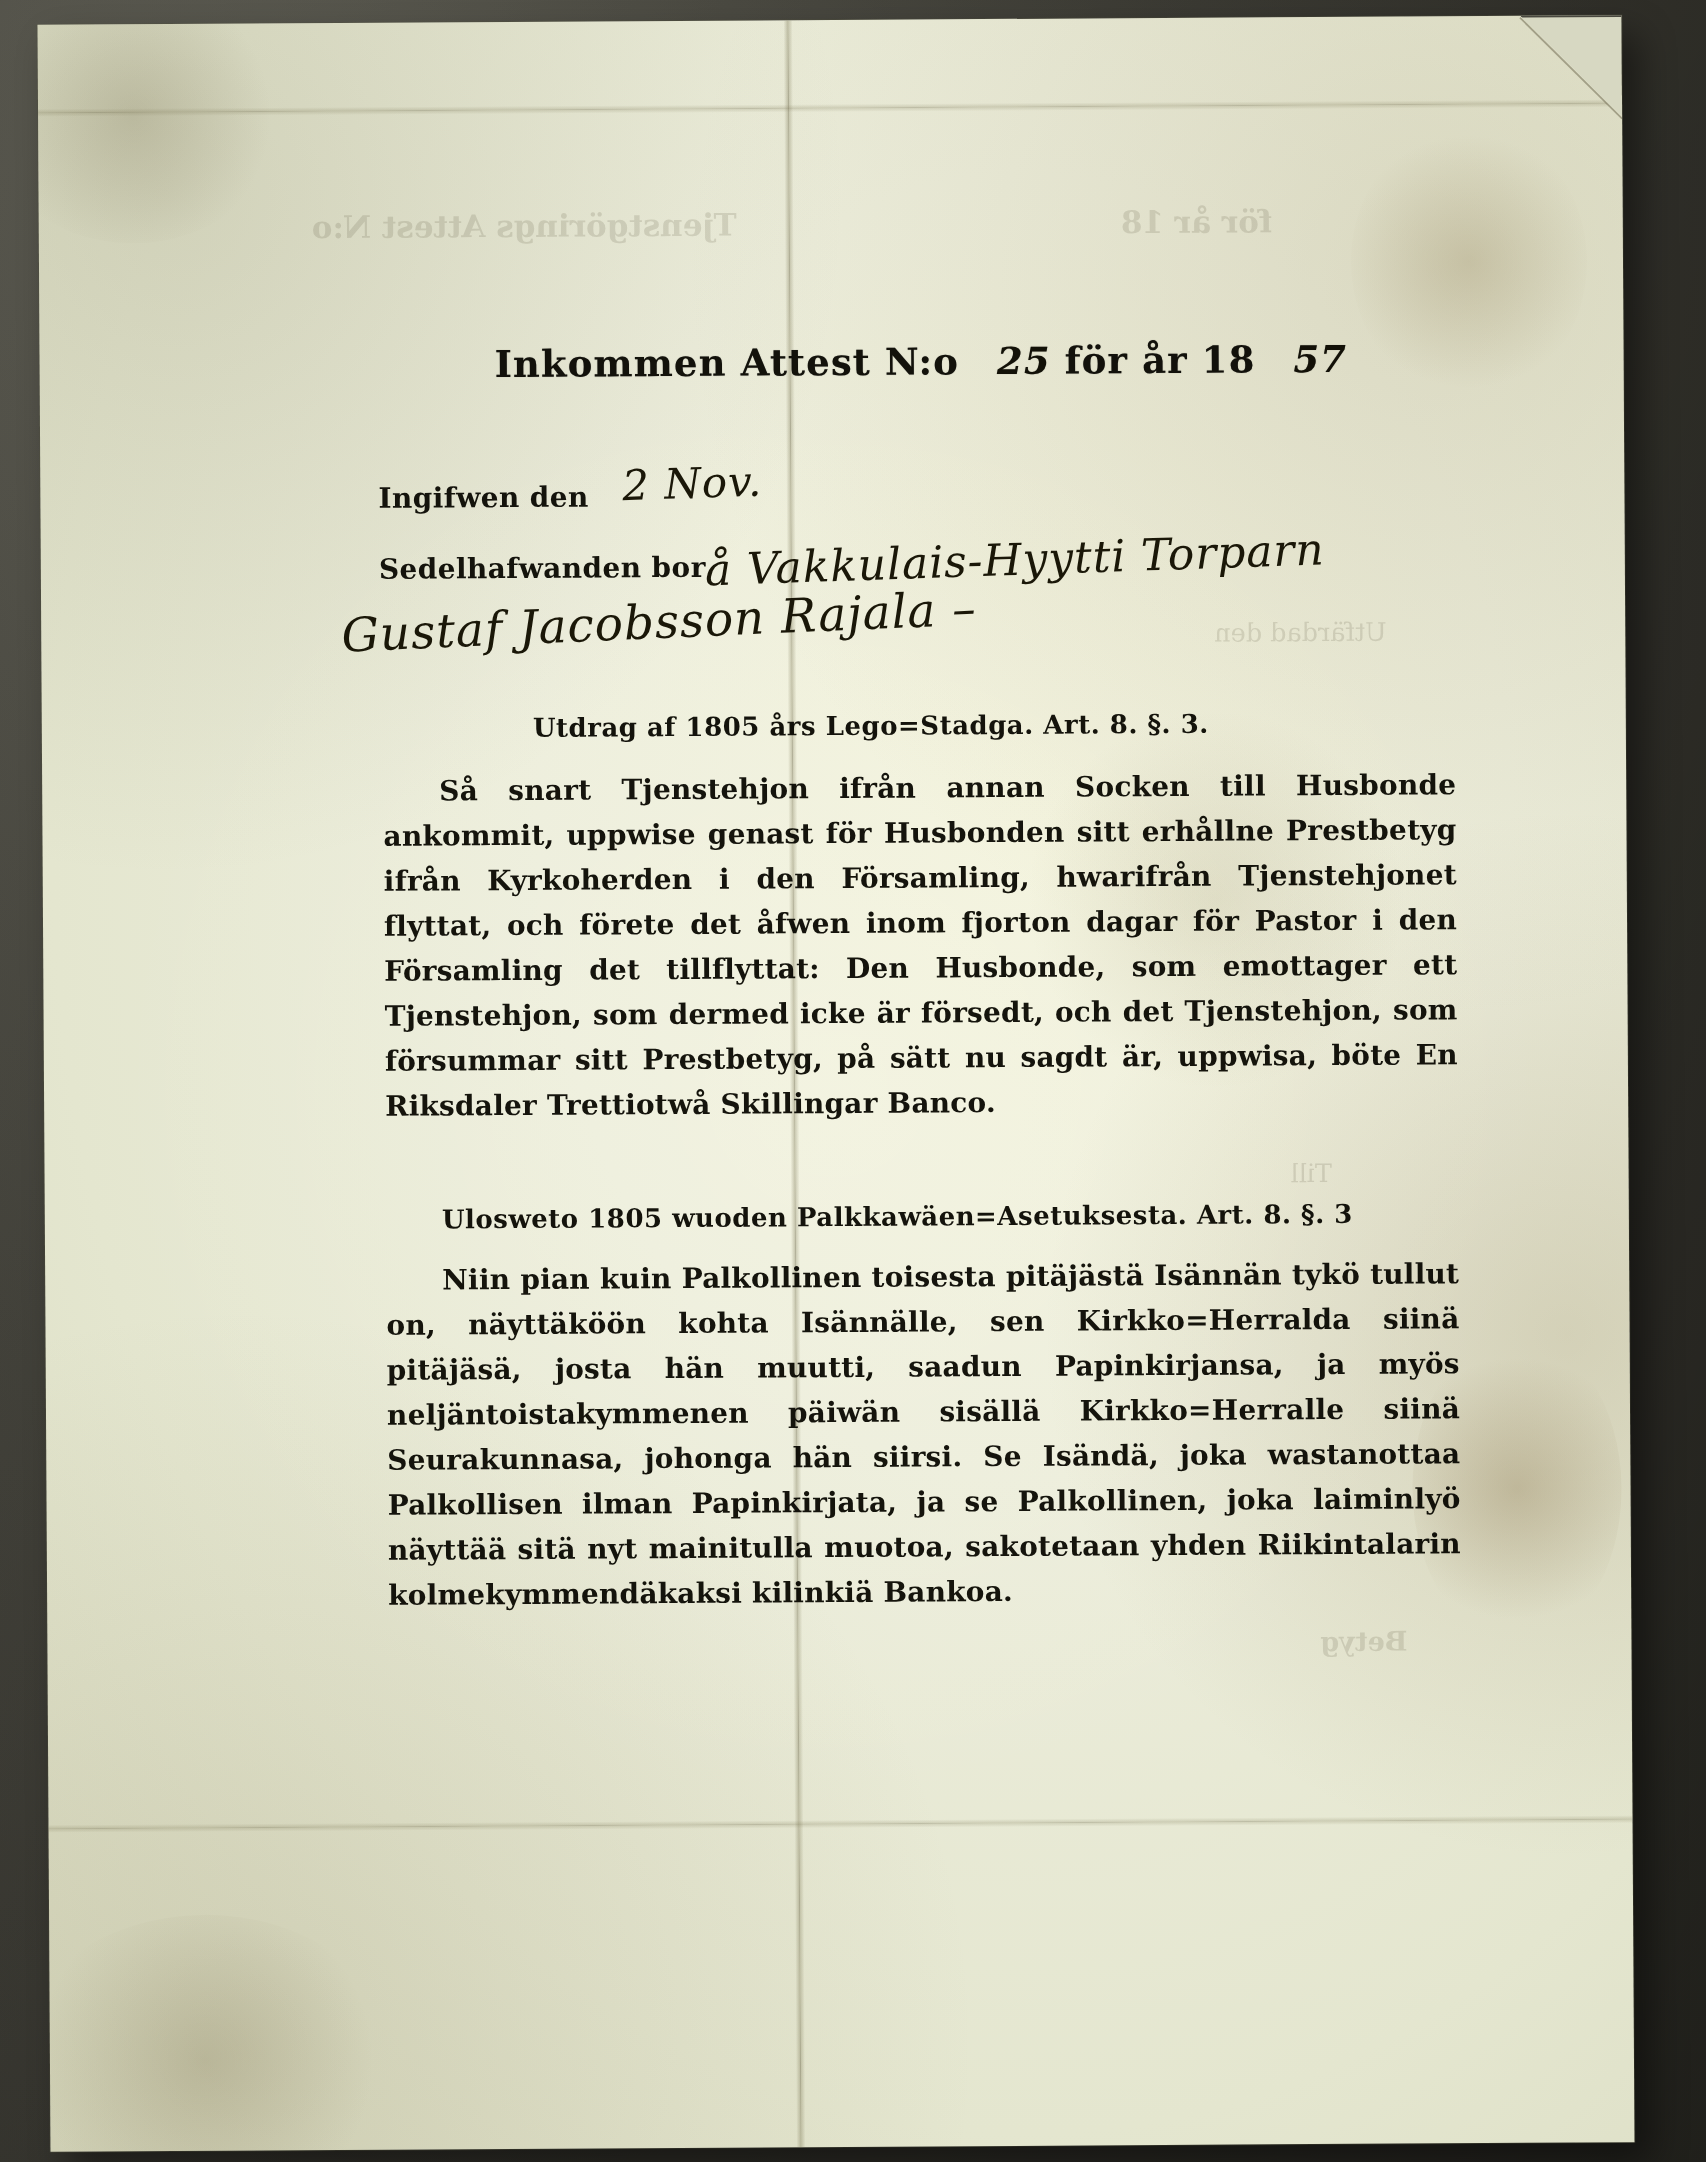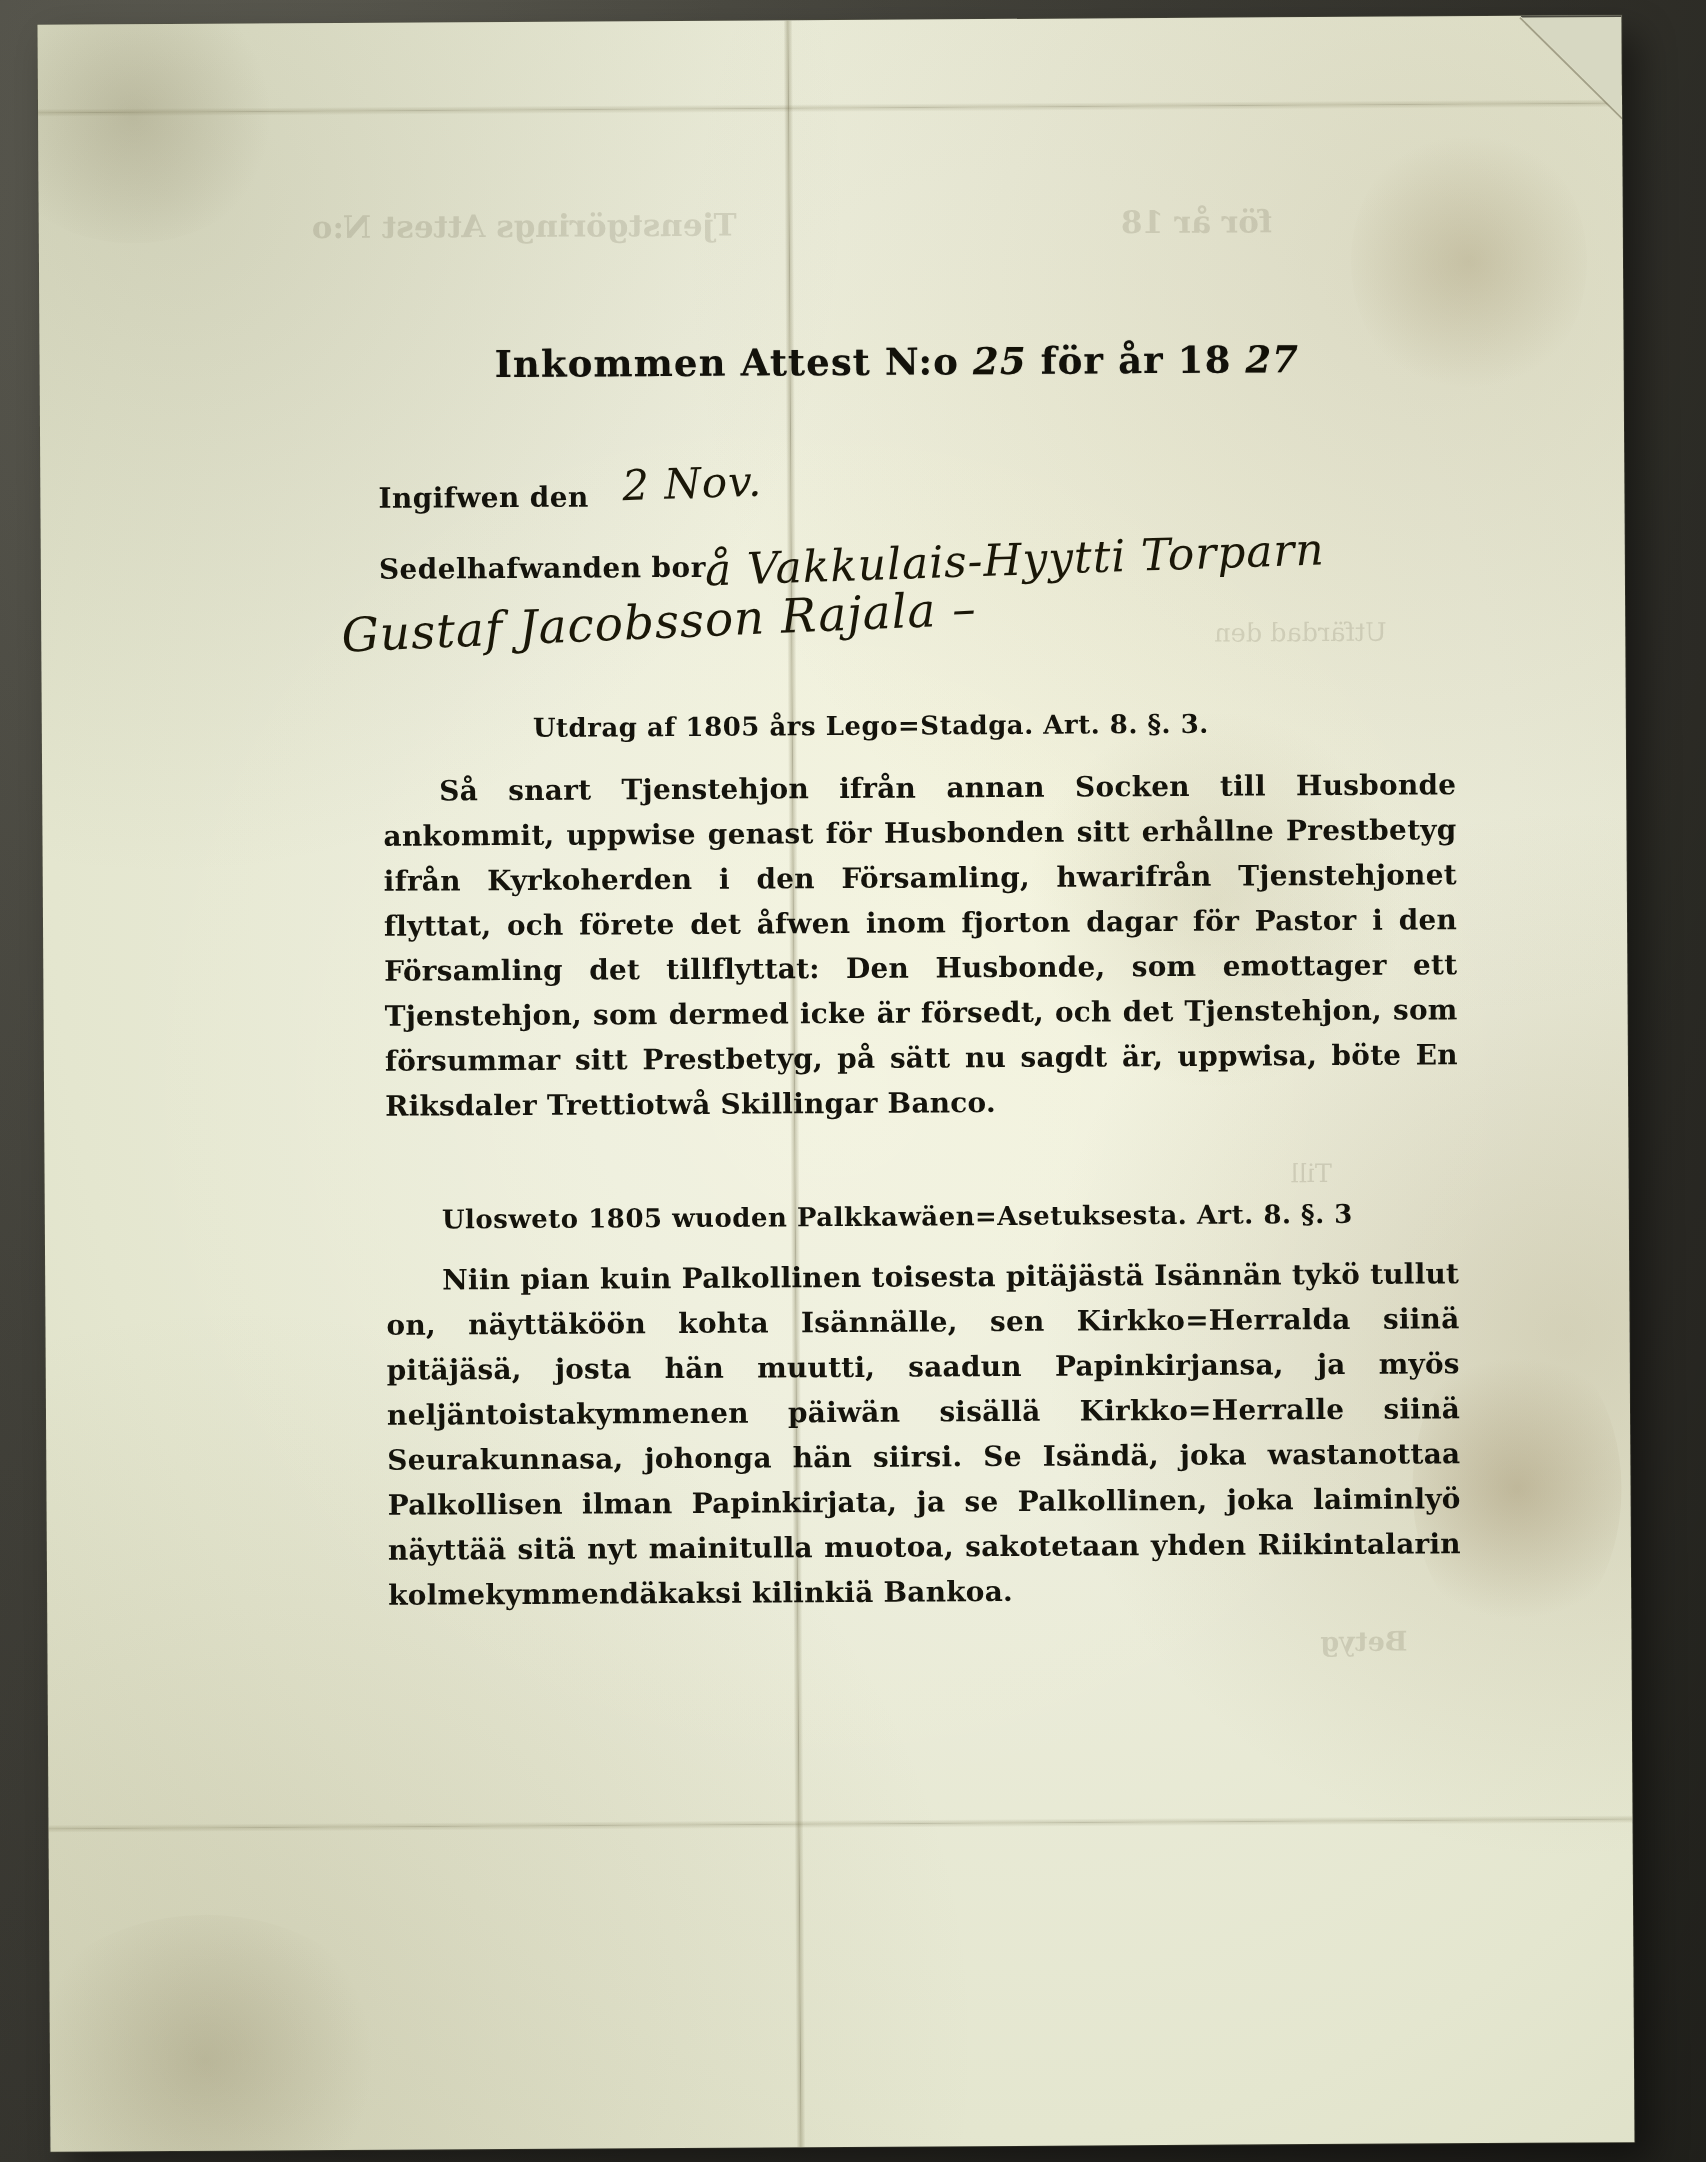--- a/index.html
+++ b/index.html
@@ -122,20 +122,21 @@
     font-size: 37px;
     letter-spacing: 1.1px;
     white-space: nowrap;
     text-shadow: 0 0 0.9px rgba(0,0,0,0.4);
   }
   #title .num-hand, #title .year-hand {
     font-family: "DejaVu Serif", serif;
     font-style: italic;
     font-weight: 700;
     color: #141208;
+    margin-left: 24px;
   }
   .row-label {
     position:absolute;
     font-size: 28px;
     font-weight: 700;
     color: #16150e;
     letter-spacing: 0.4px;
     white-space: nowrap;
   }
   #lbl-ingifwen { left: 338px; top: 459px; }
@@ -209,21 +210,21 @@
   <div class="bleed" style="left:1173px; top:600px; font-size:25.5px;">Utfärdad den</div>
   <div class="bleed" style="left:1246px; top:1141px; font-size:25.5px;">Till</div>
   <div class="bleed" style="left:1273px; top:1609px; font-size:27px; font-weight:700;">Betyg</div>
 
   <div id="content">
 
     <div id="title" class="blackletter">
       <span>Inkommen Attest N:o</span>
       <span class="num-hand">25</span>
       <span>för år 18</span>
-      <span class="year-hand">27</span>
+      <span class="year-hand">57</span>
     </div>
 
     <div class="row-label blackletter" id="lbl-ingifwen">Ingifwen den</div>
     <div class="hand" id="hand-date">2 Nov.</div>
 
     <div class="row-label blackletter" id="lbl-sedel">Sedelhafwanden bor</div>
     <div class="hand" id="hand-place">å Vakkulais-Hyytti Torparn</div>
     <div class="hand" id="hand-name">Gustaf Jacobsson Rajala –</div>
 
     <div class="section-head blackletter" id="head-sv">Utdrag af 1805 års Lego=Stadga.  Art. 8.  §. 3.</div>

